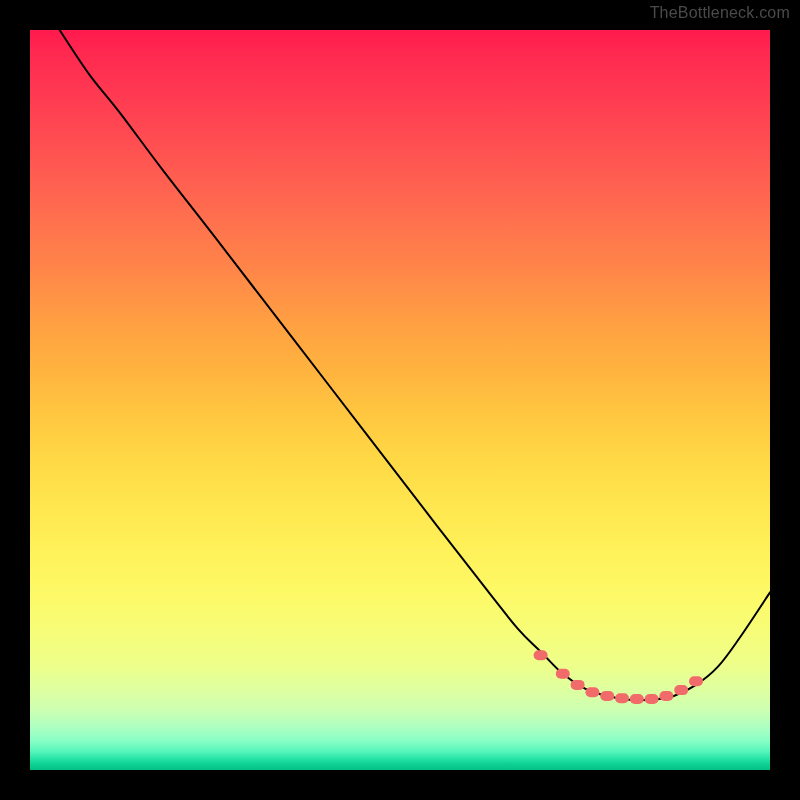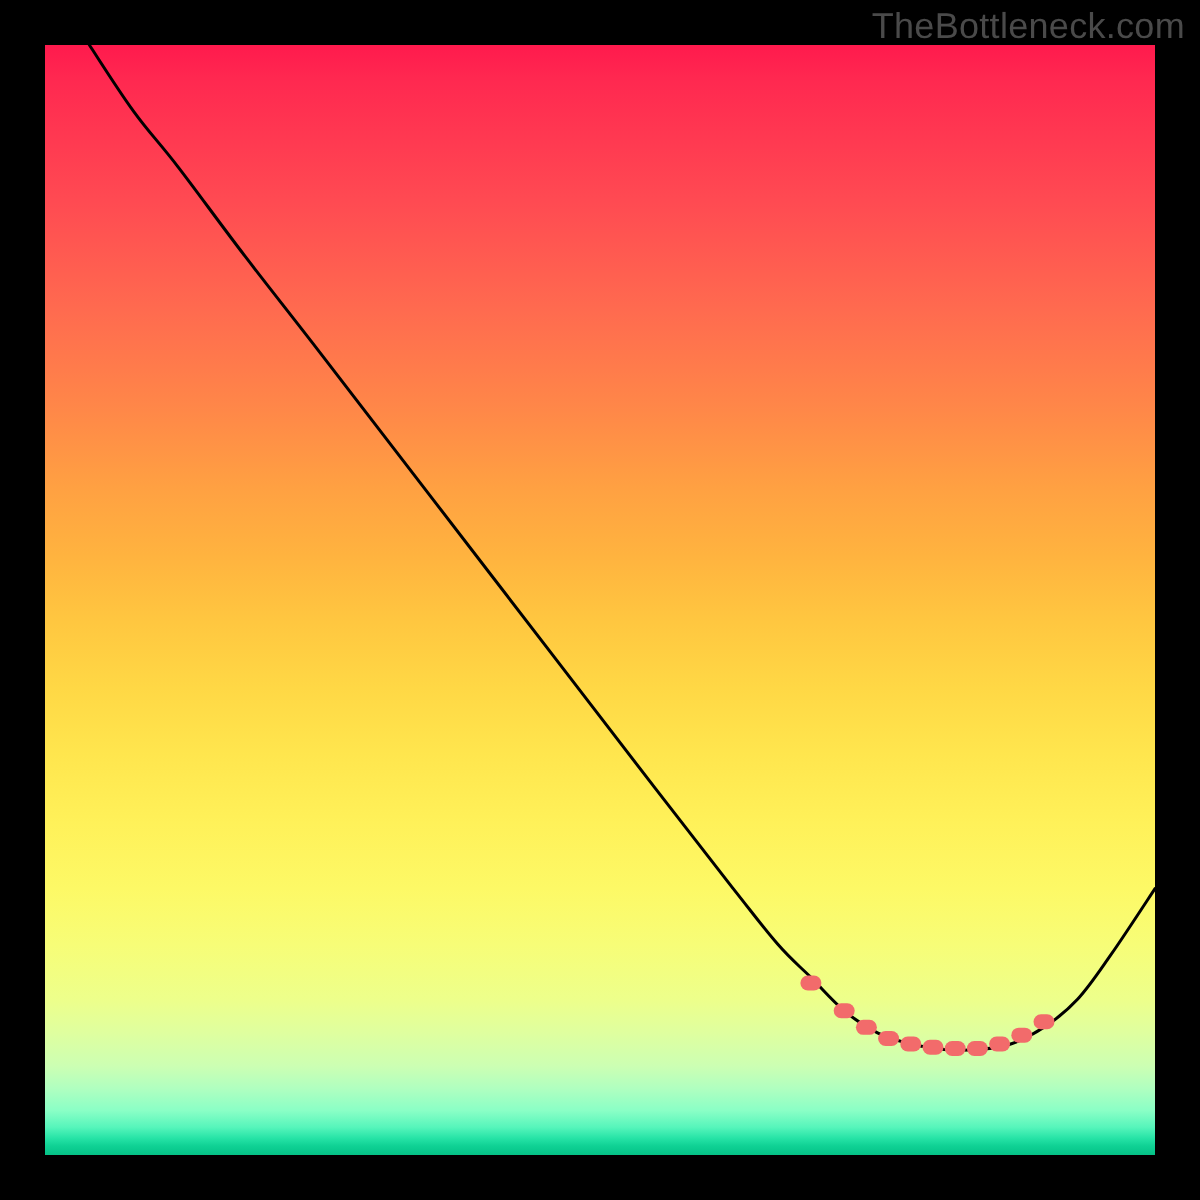--- a/index.html
+++ b/index.html
@@ -39,21 +39,21 @@
       #26e3a6 98.5%,
       #0fd194 99.2%,
       #05c287 100%
     );
   }
   .watermark {
     position: absolute;
     top: 4px;
     right: 10px;
     font-family: Arial, Helvetica, sans-serif;
-    font-size: 24px;
+    font-size: 16px;
     font-weight: 500;
     color: #4a4a4a;
     letter-spacing: 0.2px;
     text-align: center;
   }
   svg.curve {
     position: absolute;
     left: 0; top: 0;
     width: 740px;
     height: 740px;

